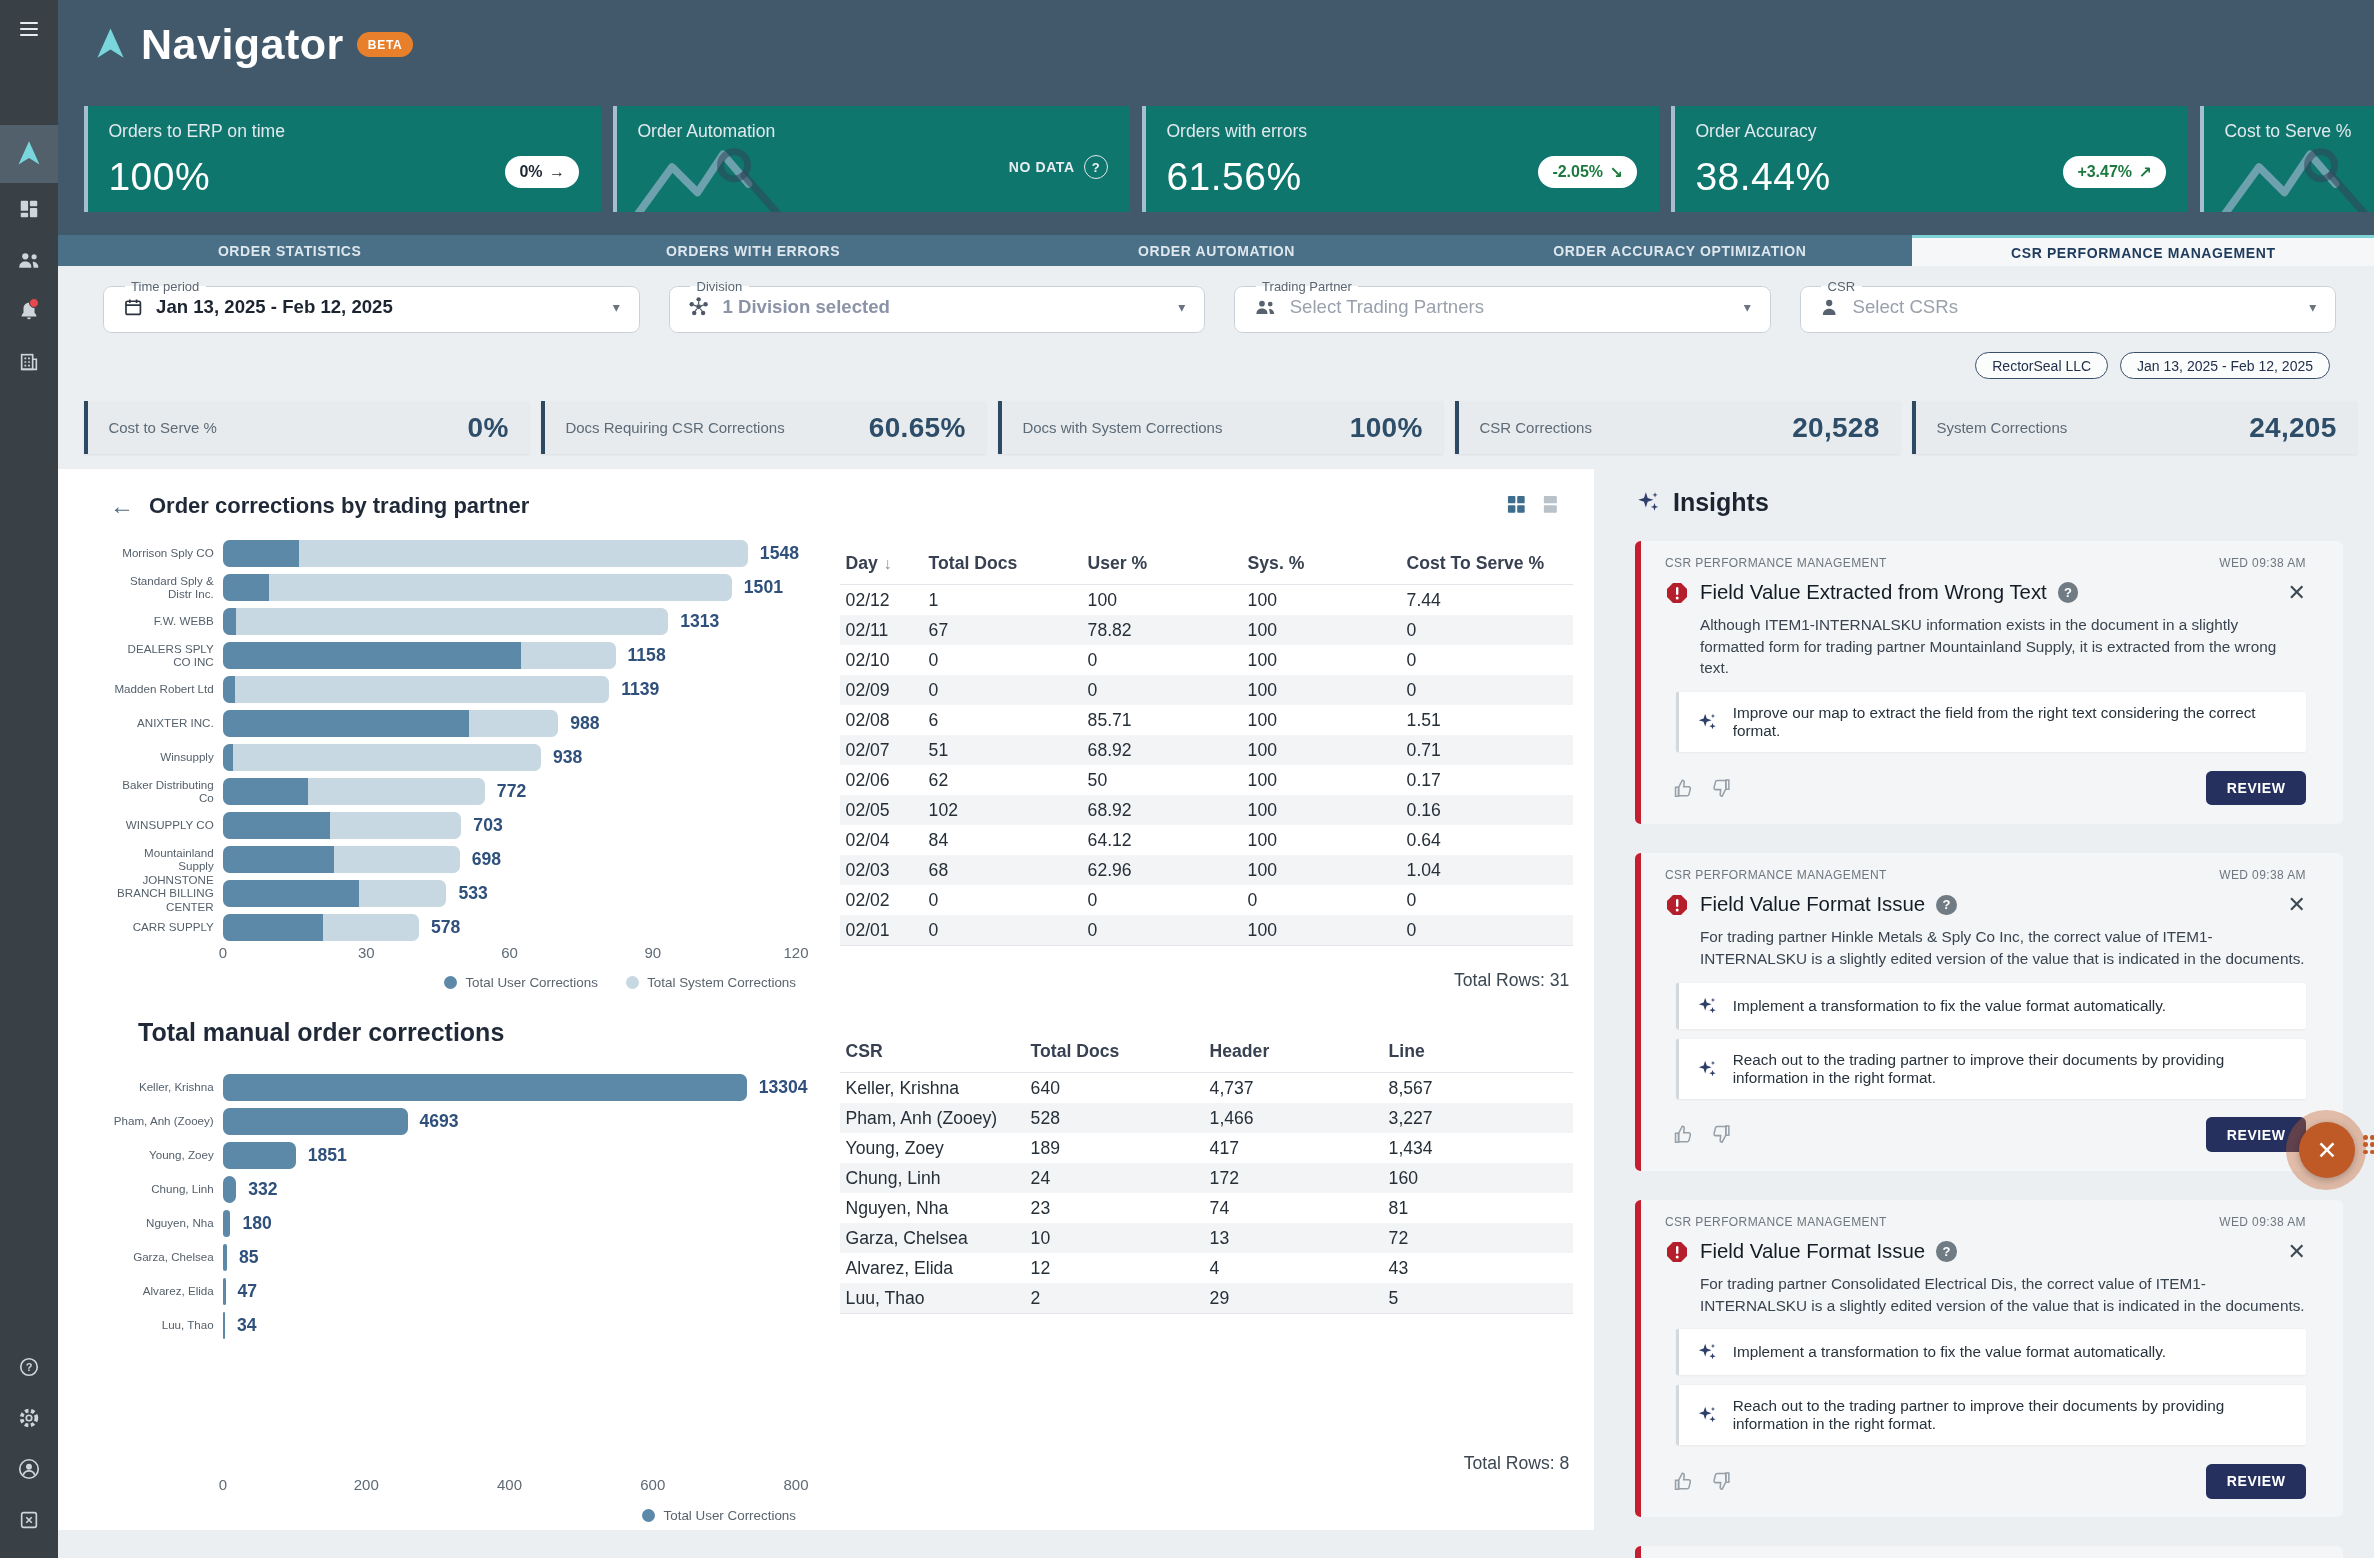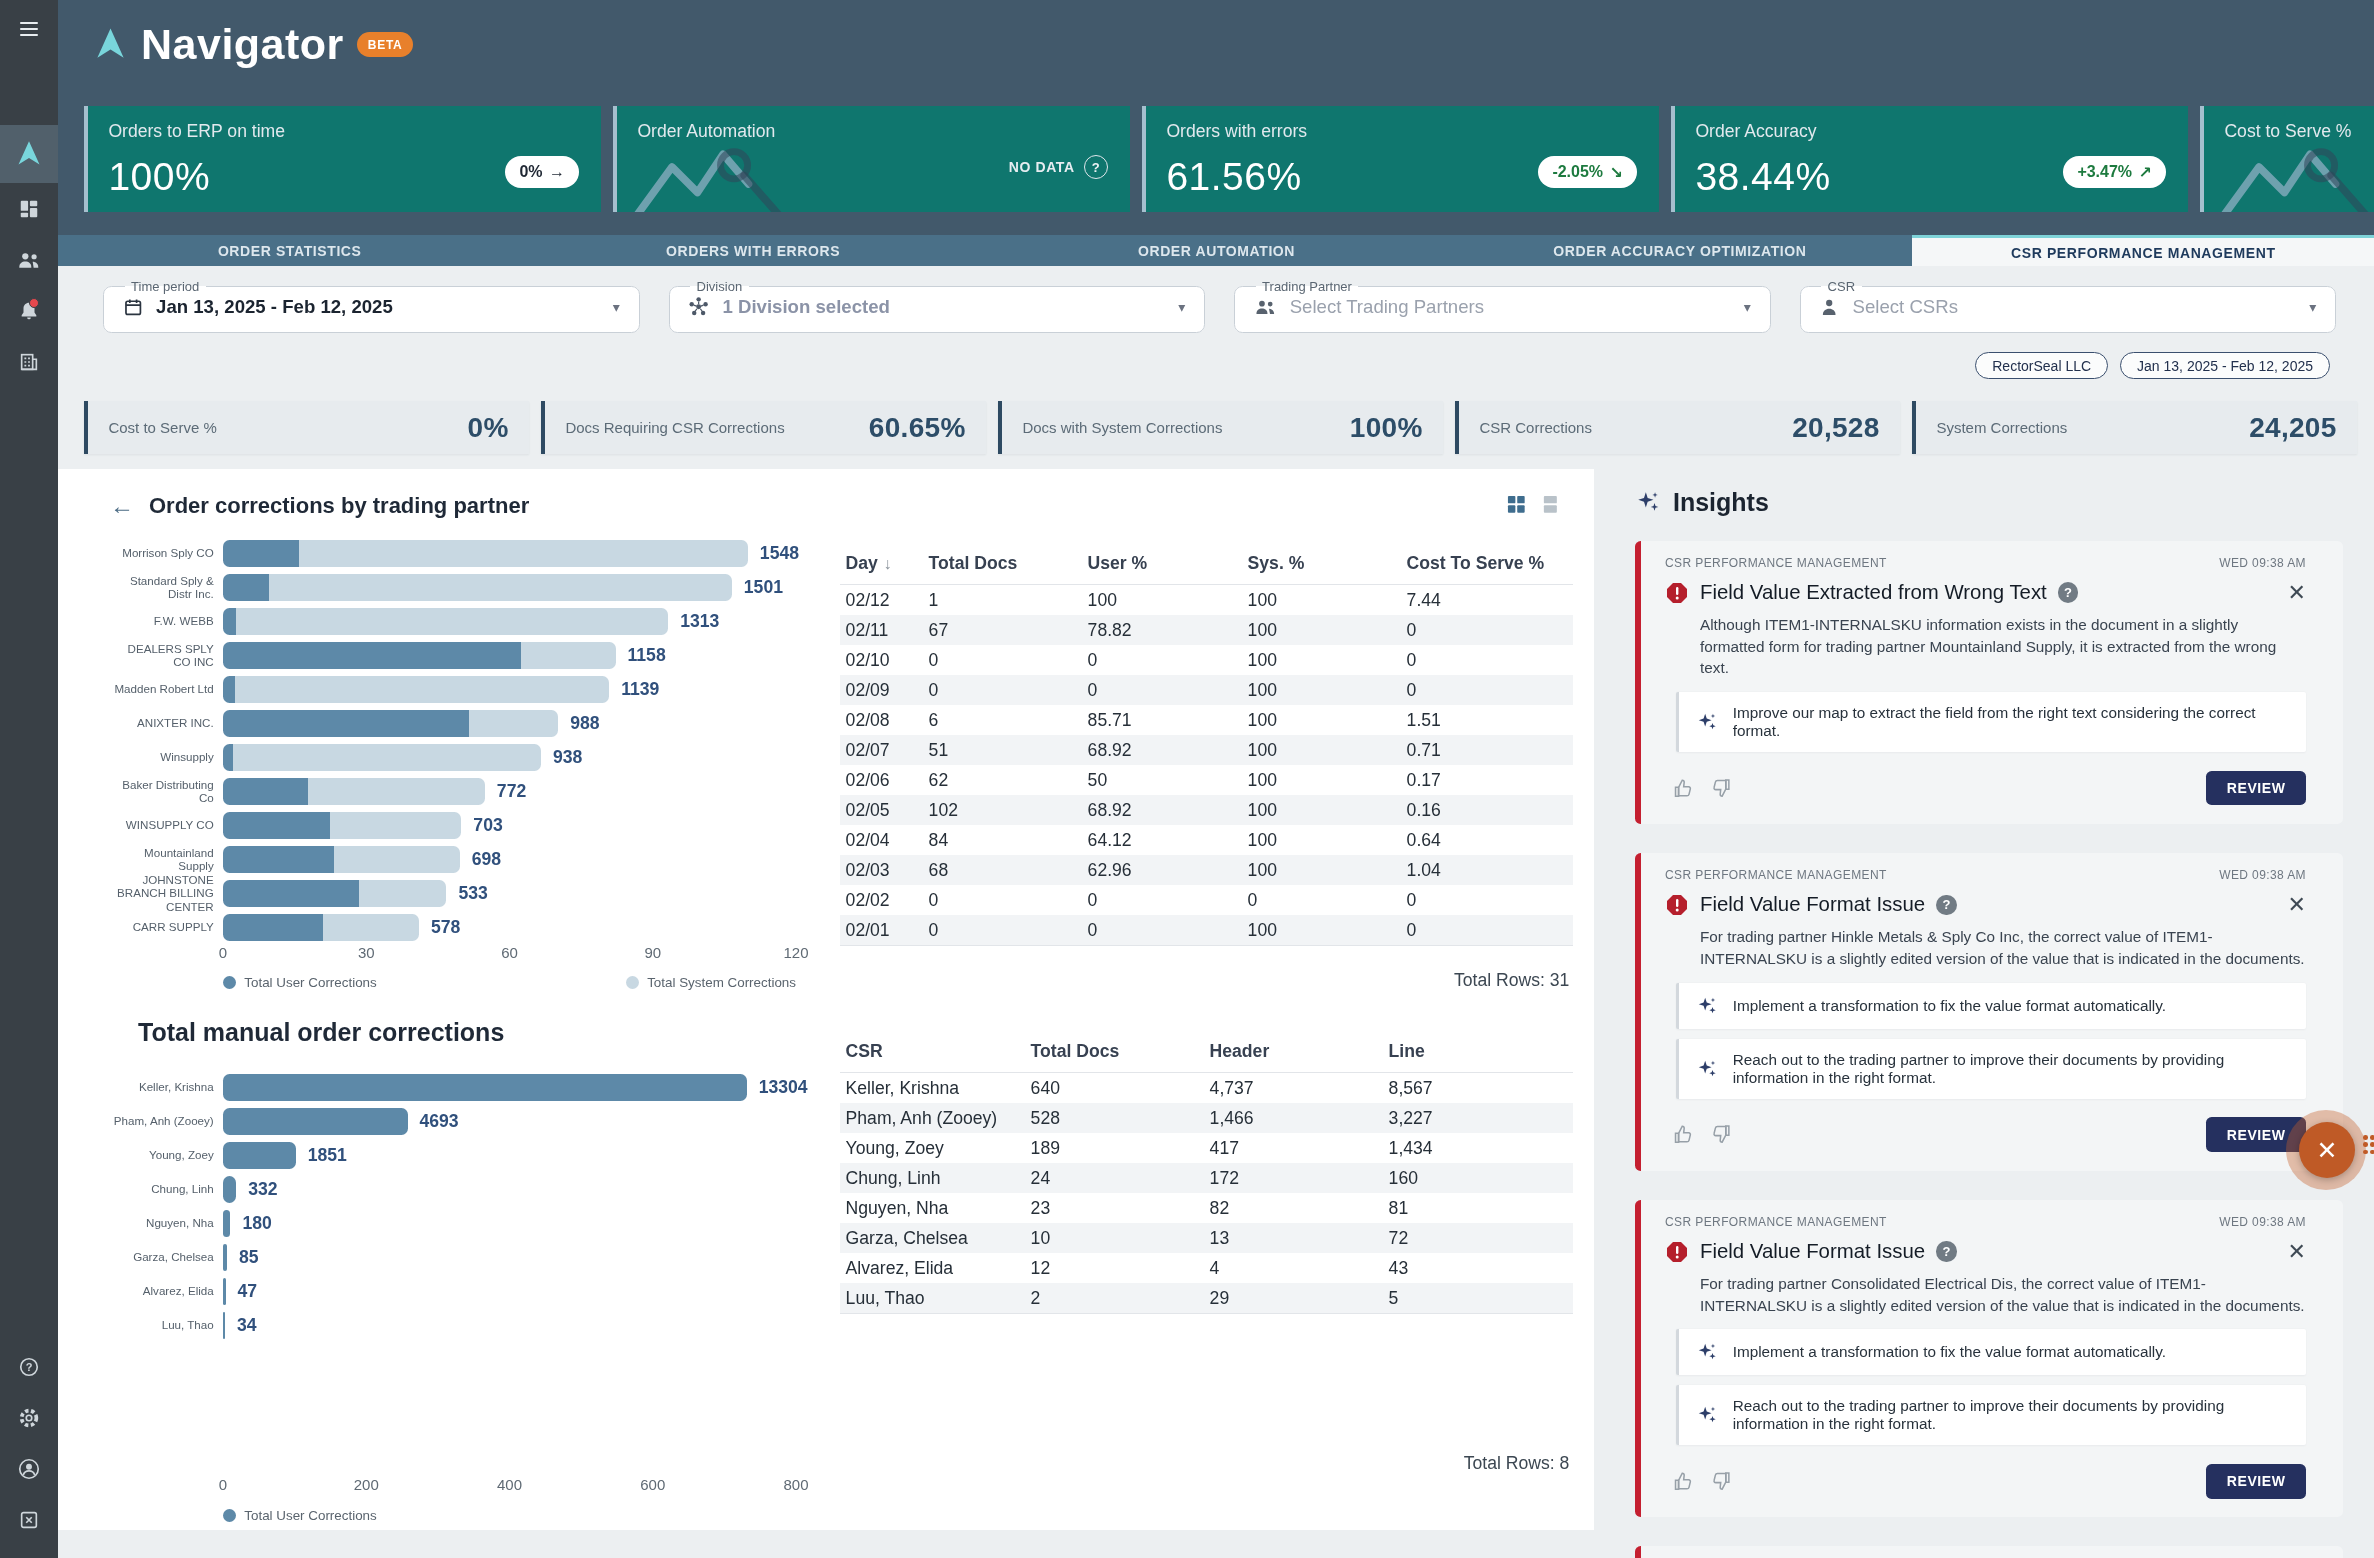--- a/index.html
+++ b/index.html
@@ -61,21 +61,21 @@
   .chart1{position:absolute;left:52px;top:67px;width:742px;}
   .crow{display:flex;align-items:center;height:34px;}
   .clabel{width:113px;padding-right:9.3px;box-sizing:border-box;text-align:right;font-size:11.6px;line-height:1.15;color:#55606b;}
   .caxis{width:573px;display:flex;align-items:center;flex:none;}
   .cbar{height:27px;border-radius:6.5px;overflow:hidden;display:flex;flex:none;}
   .seg-user{background:#5d89a8;height:100%;}
   .seg-sys{background:#c8d8e2;height:100%;flex:1;}
   .cval{margin-left:12px;font-size:17.6px;font-weight:600;color:#30507c;white-space:nowrap;}
   .axis-ticks{position:relative;margin-left:113px;width:573px;height:20.4px;}
   .axis-ticks span{position:absolute;transform:translateX(-50%);font-size:15px;color:#5f6a74;top:0;}
-  .legend{margin-left:113px;width:573px;display:flex;justify-content:space-between;gap:28px;align-items:center;}
+  .legend{margin-left:113px;width:573px;display:flex;justify-content:flex-end;gap:28px;align-items:center;}
   .legend-item{display:flex;align-items:center;gap:8.3px;font-size:13.4px;color:#5a646e;}
   .ldot{width:13px;height:13px;border-radius:50%;}
   .chart2-title{position:absolute;left:80px;top:549px;font-size:25px;font-weight:700;color:#1f2937;}
   .chart2{position:absolute;left:52px;top:601px;width:742px;}
   .c2bar{height:27px;border-radius:6.5px;background:#5d89a8;flex:none;min-width:1.9px;}
   .chart2-axis{position:absolute;left:52px;top:1007px;}
   .chart2-legend{position:absolute;left:52px;top:1039px;}
   
   .tableblock{position:absolute;left:782px;width:733px;}
   .t1{top:80px;} .t2{top:568px;}
@@ -774,21 +774,21 @@
         <div class="trow">
           <span class="tc c0">Chung, Linh</span>
           <span class="tc c1">24</span>
           <span class="tc c2">172</span>
           <span class="tc c3">160</span>
         </div>
 
         <div class="trow">
           <span class="tc c0">Nguyen, Nha</span>
           <span class="tc c1">23</span>
-          <span class="tc c2">82</span>
+          <span class="tc c2">74</span>
           <span class="tc c3">81</span>
         </div>
 
         <div class="trow">
           <span class="tc c0">Garza, Chelsea</span>
           <span class="tc c1">10</span>
           <span class="tc c2">13</span>
           <span class="tc c3">72</span>
         </div>
 

